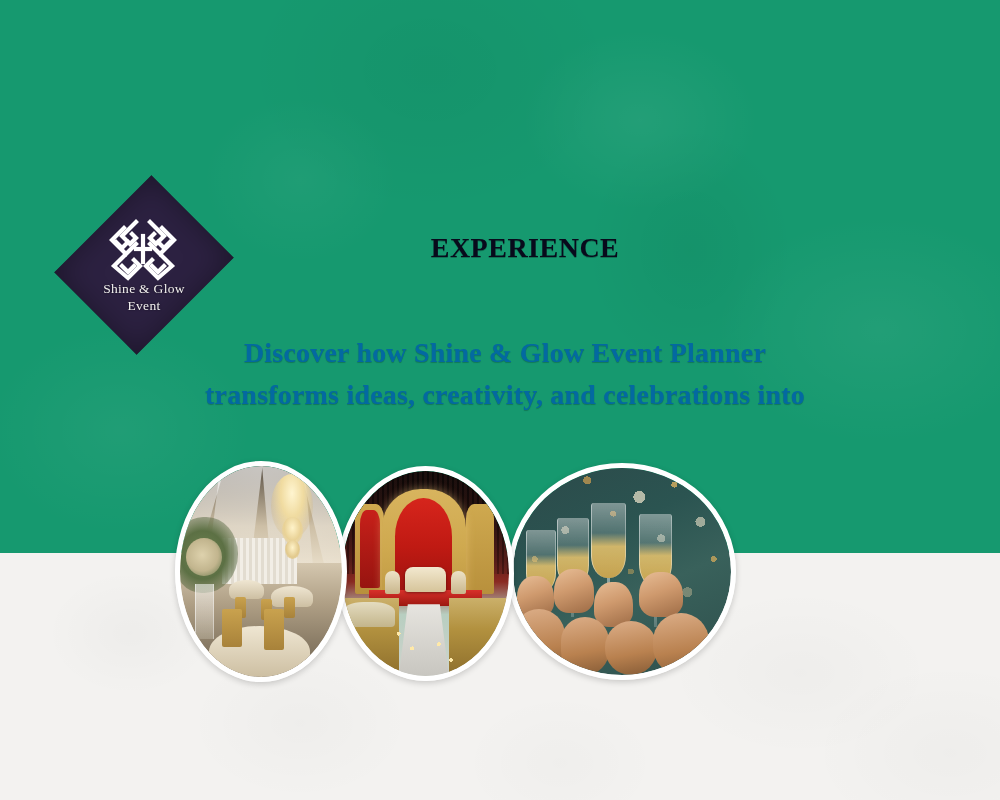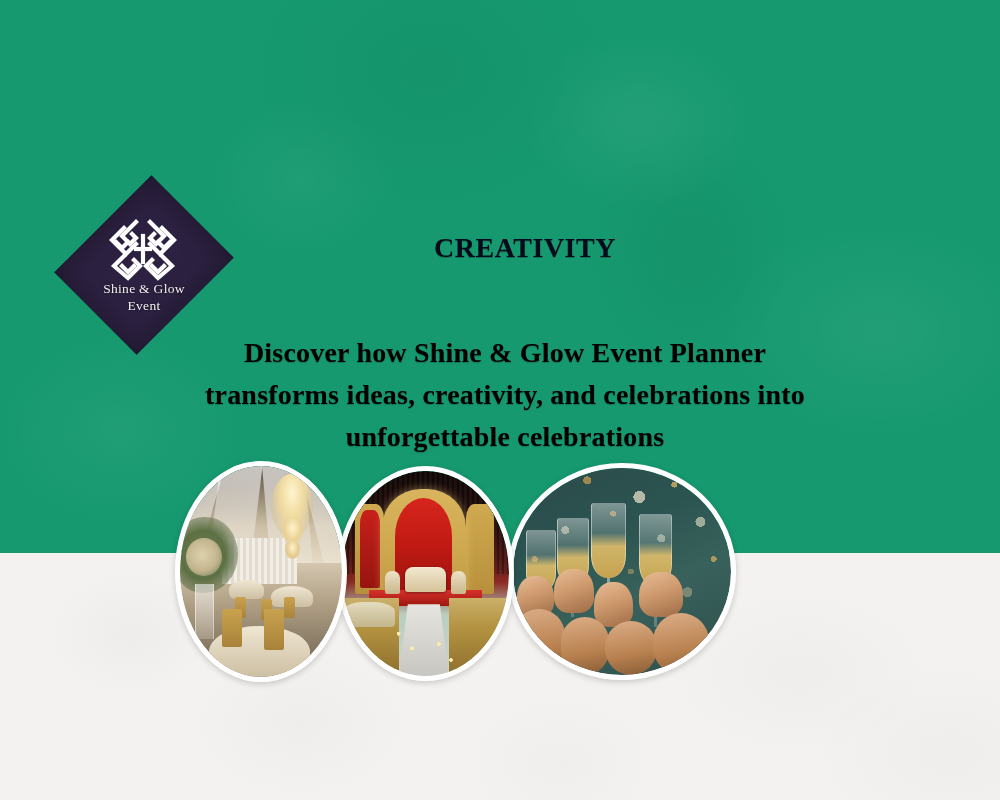--- a/index.html
+++ b/index.html
@@ -107,21 +107,21 @@
     text-shadow: 0 1px 0 rgba(0,0,0,0.25);
   }
   .headline .hl-line { display: block; }
 
   
   .subhead {
     position: absolute;
     left: 140px; top: 332px;
     width: 730px;
     text-align: center;
-    color: #000000;
+    color: #0369a1;
     font-family: "Liberation Serif", serif;
     font-weight: bold;
     font-size: 28px;
     line-height: 42px;
     letter-spacing: 0.2px;
     text-shadow: 0 1px 1px rgba(0,0,0,0.22);
   }
   .subhead .sh-line { display: block; }
 
   
@@ -367,27 +367,26 @@
         </g>
       </svg>
     </div>
     <div class="logo-name">
       <span>Shine &amp; Glow</span>
       <span class="l2">Event</span>
     </div>
   </div>
 
   <div class="headline nosel">
-    <span class="hl-line">creativity</span>
+    <span class="hl-line">experience</span>
   </div>
 
   <div class="subhead nosel">
     <span class="sh-line">Discover how Shine &amp; Glow Event Planner</span>
     <span class="sh-line">transforms ideas, creativity, and celebrations into</span>
-    <span class="sh-line">unforgettable celebrations</span>
   </div>
 
   <div class="photo" id="photo-3">
     <div class="inner">
       <div class="p3-bg"></div>
       <div class="p3-confetti"></div>
 
       <div class="p3-glass" style="left:6%;  top:30%; width:13%; height:30%;"></div>
       <div class="p3-stem" style="left:12%; top:60%; height:16%;"></div>
 

